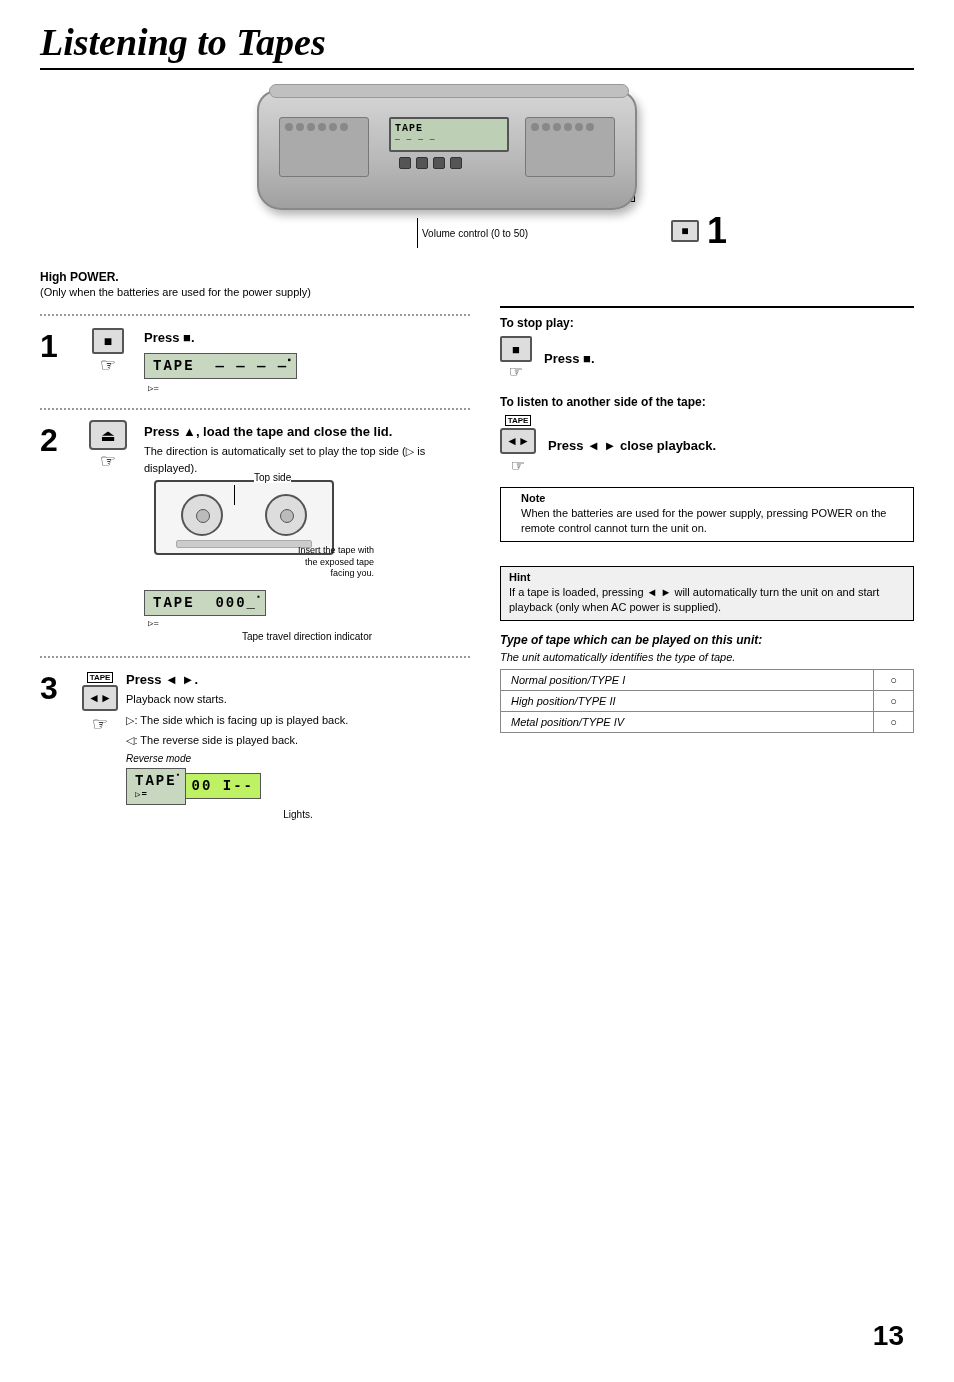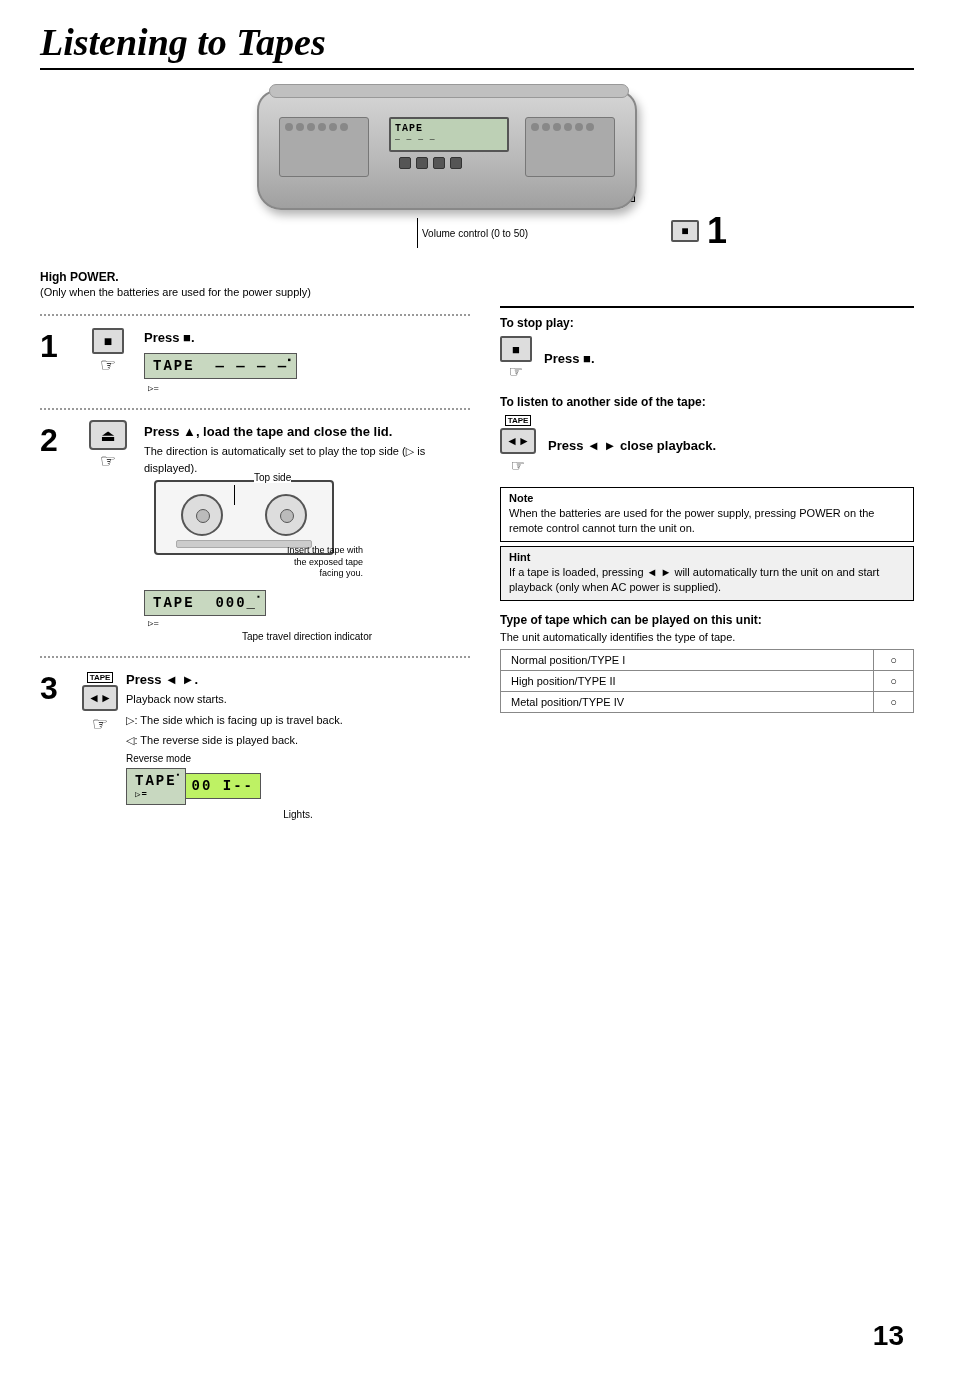--- a/index.html
+++ b/index.html
@@ -152,22 +152,22 @@
     }
     .listen-row {
       display: flex;
       align-items: center;
       gap: 12px;
     }
 
     
     .note-box {
       border: 1.5px solid #000;
-      padding: 4px 8px;
-      margin-bottom: 4px;
+      padding: 4px 20px;
+      margin-bottom: 24px;
     }
     .note-header {
       font-size: 11px;
       font-weight: bold;
       margin-bottom: 2px;
     }
     .note-text {
       font-size: 11px;
       line-height: 1.4;
     }
@@ -184,20 +184,21 @@
       font-weight: bold;
       margin-bottom: 2px;
     }
     .hint-text {
       font-size: 11px;
       line-height: 1.4;
     }
 
     
     .tape-type-section {
+      font-style: italic;
     }
     .tape-type-title {
       font-size: 12px;
       font-weight: bold;
       margin-bottom: 4px;
     }
     .tape-type-sub {
       font-size: 11px;
       margin-bottom: 6px;
     }
@@ -219,20 +220,21 @@
     .page-number {
       position: fixed;
       bottom: 30px;
       right: 50px;
       font-size: 28px;
       font-weight: bold;
     }
 
     .reverse-label {
       font-size: 10px;
+      font-style: italic;
       margin-bottom: 4px;
     }
     .lights-label {
       font-size: 10px;
       text-align: center;
       margin-top: 2px;
     }
 
     .indicator-label {
       font-size: 10px;
@@ -366,21 +368,21 @@
             <div style="position:absolute; right:25px; top:12px; width:42px; height:42px; border:2px solid #555; border-radius:50%; background:#ddd;">
               <div style="position:absolute; left:13px; top:13px; width:14px; height:14px; border:1px solid #555; border-radius:50%; background:#bbb;"></div>
             </div>
 
             <div style="position:absolute; bottom:5px; left:20px; right:20px; height:8px; background:#ccc; border:1px solid #aaa; border-radius:2px;"></div>
           </div>
 
           <span style="position:absolute; left:110px; top:-8px; font-size:10px; background:#fff;">Top side</span>
           <div style="position:absolute; left:90px; top:5px; width:1px; height:20px; background:#000;"></div>
 
-          <span style="position:absolute; right:11px; bottom:0; font-size:9px; text-align:right; line-height:1.3; width:80px;">Insert the tape with the exposed tape facing you.</span>
+          <span style="position:absolute; right:0; bottom:0; font-size:9px; text-align:right; line-height:1.3; width:80px;">Insert the tape with the exposed tape facing you.</span>
         </div>
 
         
         <div class="display-mock" style="margin-bottom:2px;">
           <span style="font-size:8px; position:absolute; right:2px; top:1px;">▪</span>
           TAPE &nbsp;000_
         </div>
         <div style="font-family:'Courier New',monospace; font-size:9px; padding-left:4px;">▷=</div>
         <div class="indicator-label">Tape travel direction indicator</div>
       </div>
@@ -391,21 +393,21 @@
     <div class="step-row">
       <div class="step-num">3</div>
       <div style="margin-right:8px; display:flex; flex-direction:column; align-items:center;">
         <span style="font-size:8px; font-weight:bold; border:1px solid #000; padding:0 2px; background:#fff; margin-bottom:2px;">TAPE</span>
         <div style="width:36px; height:26px; background:#ddd; border:2px solid #555; border-radius:3px; display:flex; align-items:center; justify-content:center; font-size:12px;">◄►</div>
         <span style="font-size:18px; margin-top:2px;">☞</span>
       </div>
       <div class="step-content">
         <div class="step-title">Press ◄ ►.</div>
         <div class="step-desc">Playback now starts.</div>
-        <div class="step-desc">▷: The side which is facing up is travel back.</div>
+        <div class="step-desc">▷: The side which is facing up is played back.</div>
         <div class="step-desc">◁: The reverse side is played back.</div>
         <div class="reverse-label">Reverse mode</div>
 
         <div style="display:flex; align-items:center; gap:0; margin-bottom:4px;">
           <div style="background:#c8d8c0; border:1px solid #555; padding:4px 8px; font-family:'Courier New',monospace; font-size:14px; font-weight:bold; display:inline-block; letter-spacing:2px; position:relative;">
             <span style="font-size:8px; position:absolute; right:2px; top:1px;">▪</span>
             TAPE
             <div style="font-family:'Courier New',monospace; font-size:9px; letter-spacing:1px;">▷=</div>
           </div>
           <div style="background:#bef264; border:1px solid #555; border-left:0; padding:4px 6px; font-family:'Courier New',monospace; font-size:14px; font-weight:bold; display:inline-block; letter-spacing:2px; position:relative;">

